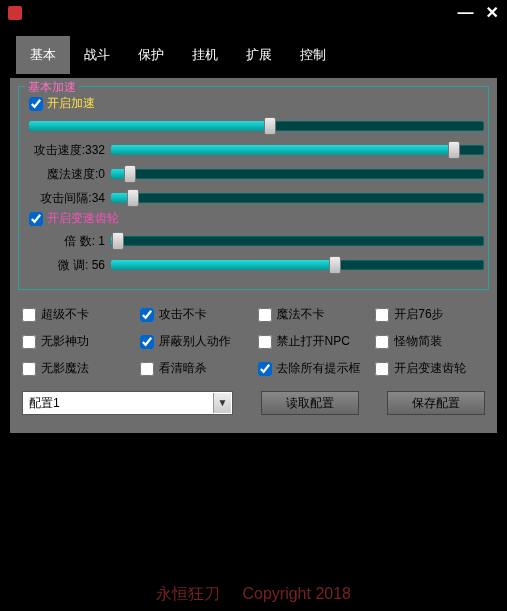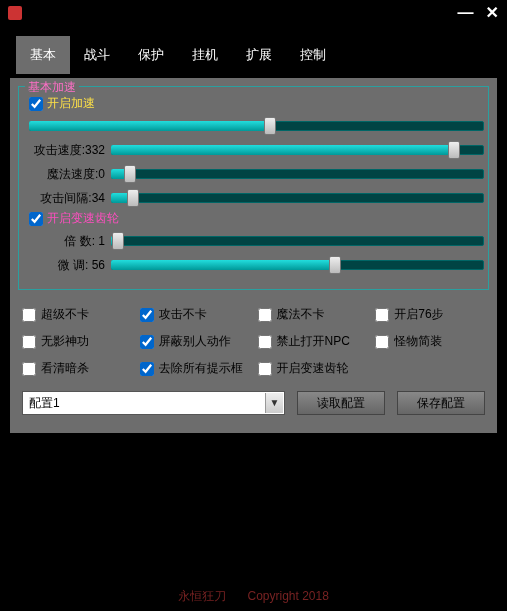--- a/index.html
+++ b/index.html
@@ -24,22 +24,22 @@
 .slider-wrap { flex: 1; position: relative; height: 20px; display: flex; align-items: center; }
 .slider-track { position: absolute; left: 0; right: 0; height: 10px; background: #044; border: 1px solid #066; border-radius: 2px; }
 .slider-fill { position: absolute; left: 0; height: 10px; background: linear-gradient(#2dd, #099); border-radius: 2px 0 0 2px; }
 .slider-thumb { position: absolute; width: 12px; height: 18px; background: linear-gradient(#eee,#bbb); border: 1px solid #777; border-radius: 2px; transform: translateX(-50%); top: 1px; }
 .checkgrid { display: grid; grid-template-columns: repeat(4, 1fr); gap: 10px 8px; padding: 8px 4px; }
 .gchk { display: flex; align-items: center; gap: 5px; }
 .gchk label { color: #000; font-size: 12px; }
 .bottom-row { display: flex; gap: 12px; padding: 6px 4px; align-items: center; }
 .combo { flex: 1; height: 24px; background: #fff; border: 1px solid #555; padding: 0 20px 0 6px; position: relative; font-size: 12px; line-height: 22px; }
 .combo-arrow { position: absolute; right: 1px; top: 1px; bottom: 1px; width: 18px; background: linear-gradient(#eee,#ccc); border-left: 1px solid #999; display:flex; align-items:center; justify-content:center; font-size: 10px; color:#333; }
-.btn { width: 88px; height: 24px; background: linear-gradient(#888,#666); border: 1px solid #444; color: #000; font-size: 12px; cursor: pointer; }
-.footer { position: absolute; bottom: 6px; left: 0; right: 0; text-align: center; color: #772222; font-size: 12px; }
+.btn { width: 98px; height: 24px; background: linear-gradient(#888,#666); border: 1px solid #444; color: #000; font-size: 12px; cursor: pointer; margin-left: 16px; }
+.footer { position: absolute; bottom: 6px; left: 0; right: 0; text-align: center; color: #772222; font-size: 16px; }
 .footer span:first-child { margin-right: 18px; }
 </style>
 </head>
 <body>
 
 <div class="window">
   <div class="titlebar">
     <div class="title-icon"></div>
     <div class="title-controls">
       <span class="title-btn">—</span>
@@ -148,20 +148,24 @@
         <div class="gchk">
           <input type="checkbox" class="chk" style="">
           <label>禁止打开NPC</label>
         </div>
         <div class="gchk">
           <input type="checkbox" class="chk" style="">
           <label>怪物简装</label>
         </div>
         <div class="gchk">
           <input type="checkbox" class="chk" style="">
+          <label>无影魔法</label>
+        </div>
+        <div class="gchk">
+          <input type="checkbox" class="chk" style="">
           <label>看清暗杀</label>
         </div>
         <div class="gchk">
           <input type="checkbox" class="chk" checked="" style="">
           <label>去除所有提示框</label>
         </div>
         <div class="gchk">
           <input type="checkbox" class="chk" style="">
           <label>开启变速齿轮</label>
         </div>

